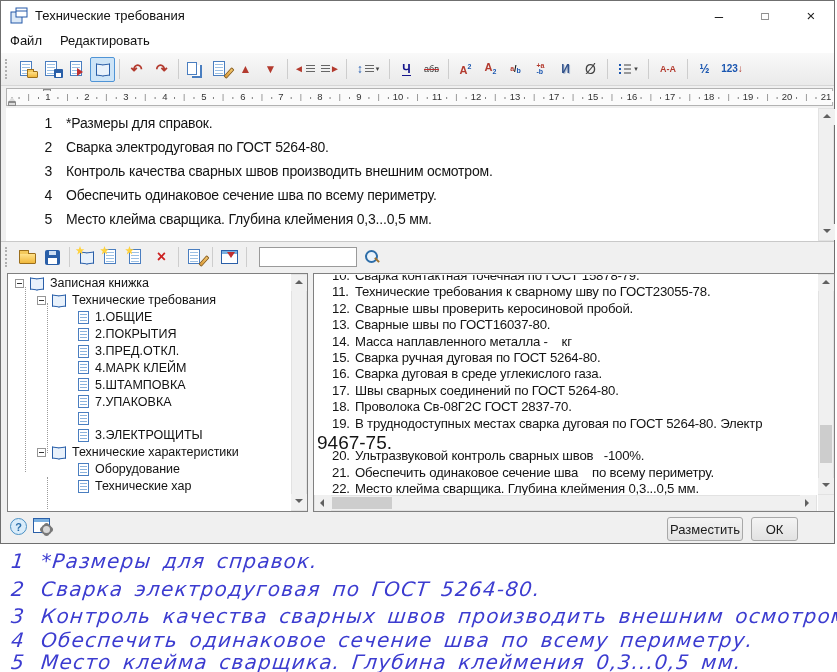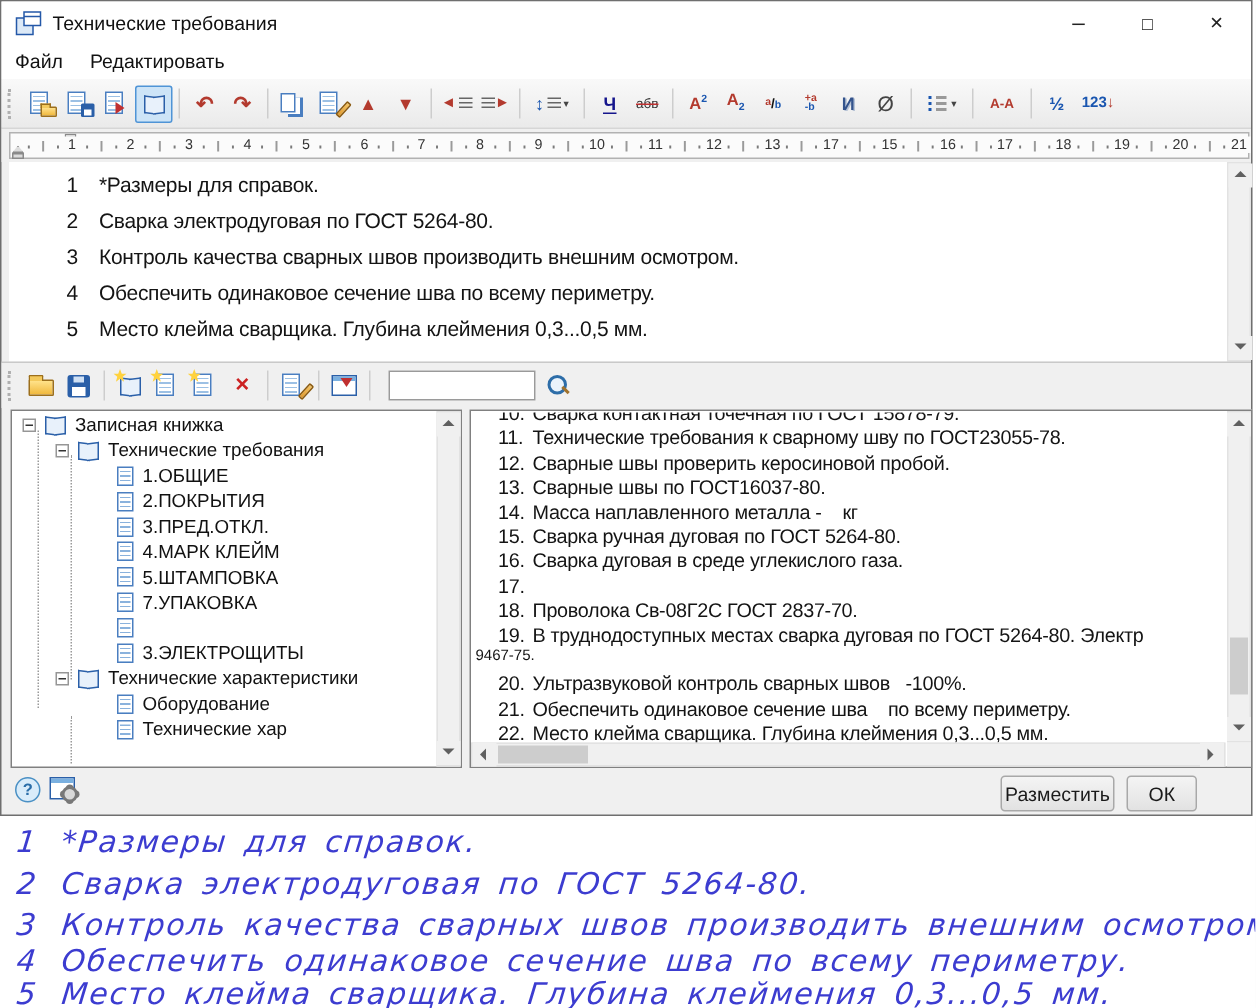--- a/index.html
+++ b/index.html
@@ -124,21 +124,21 @@
   .picon::after{content:"";position:absolute;left:1px;right:1px;top:2px;height:9px;
      background:repeating-linear-gradient(to bottom,#8ab2dd 0 1px,transparent 1px 3px)}
   .vline{position:absolute;width:1px;border-left:1px dotted #9a9a9a}
 
   #right-panel{left:313px;top:273px;width:522px;height:239px;background:#fff;border:1px solid #808080}
   #list-clip{position:absolute;left:1px;top:1px;width:502px;height:284px;overflow:hidden}
   #list-inner{margin-top:-7px}
   .lrow{display:flex;height:16.4px;font-size:13.2px;letter-spacing:-0.2px;color:#141414;white-space:nowrap}
   .lnum{flex:none;width:40px;padding-left:17px}
   .ltxt{white-space:pre}
-  .lwrap{height:16.4px;font-size:10px;padding-left:2px;color:#141414}
+  .lwrap{height:16.4px;font-size:19px;padding-left:2px;color:#141414}
   #rp-vscroll{position:absolute;right:0;top:0;width:16px;height:221px;background:#f0f0f0}
   #rp-hscroll{position:absolute;left:0;bottom:0;width:503px;height:16px;background:#f0f0f0}
   #rp-corner{position:absolute;right:0;bottom:0;width:16px;height:16px;background:#f0f0f0}
 
   
   #help-btn{left:10px;top:518px;width:17px;height:17px;border-radius:50%;background:#d9ecfa;border:1px solid #4a90c4;
     display:flex;align-items:center;justify-content:center;font-size:11px;font-weight:bold;color:#2a6da8}
   #settings-btn{left:33px;top:518px;width:17px;height:15px;border:1px solid #2a5fa8;background:#fff}
   #settings-btn::before{content:"";position:absolute;left:0;right:0;top:0;height:3px;background:#7ab0e0}
   #settings-btn::after{content:"";position:absolute;right:-3px;bottom:-3px;width:7px;height:7px;border:2px solid #787878;border-radius:50%;background:#d8d8d8;box-shadow:0 -4px 0 -3px #787878,0 4px 0 -3px #787878,-4px 0 0 -3px #787878,4px 0 0 -3px #787878}
@@ -486,20 +486,21 @@
         <div class="lrow">
             <span class="lnum">15.</span>
             <span class="ltxt">Сварка ручная дуговая по ГОСТ 5264-80.</span>
           </div>
         <div class="lrow">
             <span class="lnum">16.</span>
             <span class="ltxt">Сварка дуговая в среде углекислого газа.</span>
           </div>
         <div class="lrow">
             <span class="lnum">17.</span>
+            <span class="ltxt">Швы сварных соединений по ГОСТ 5264-80.</span>
           </div>
         <div class="lrow">
             <span class="lnum">18.</span>
             <span class="ltxt">Проволока Св-08Г2С ГОСТ 2837-70.</span>
           </div>
         <div class="lrow">
             <span class="lnum">19.</span>
             <span class="ltxt">В труднодоступных местах сварка дуговая по ГОСТ 5264-80. Электр</span>
           </div>
         <div class="lwrap">9467-75.</div>

